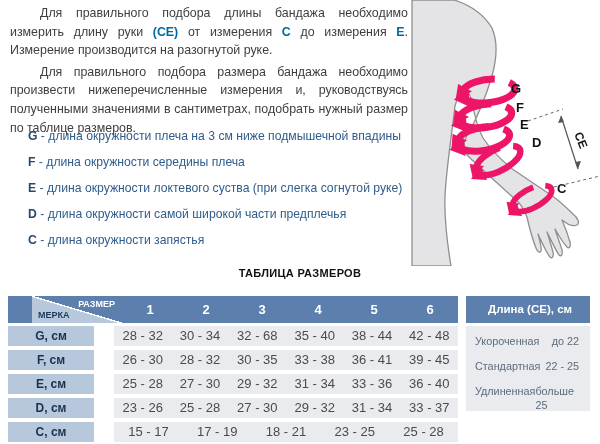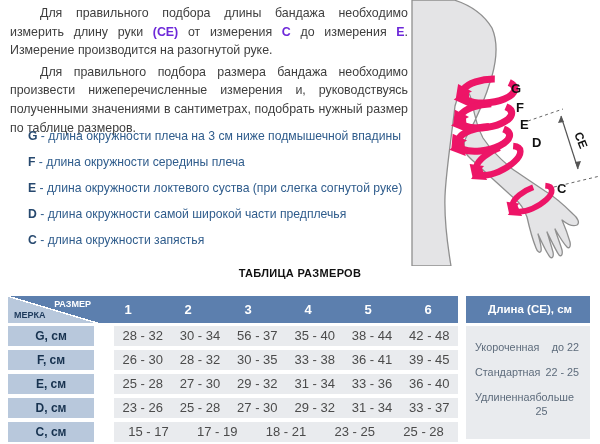--- a/index.html
+++ b/index.html
@@ -3,53 +3,53 @@
 <meta charset="utf-8">
 <style>
   html,body{margin:0;padding:0;background:#fff;}
   #page{position:relative;width:600px;height:444px;background:#ffffff;overflow:hidden;
         font-family:"Liberation Sans", sans-serif;}
 
   
   .intro{position:absolute;left:10px;top:4px;width:398px;}
   .para{margin:0 0 3px 0;font-size:12.4px;line-height:18.6px;color:#3e3e3e;
         text-align:justify;text-indent:30px;}
-  .para b{color:#6d28d9;}
+  .para b{color:#0369a1;}
 
   .m-list{position:absolute;left:28px;top:128px;width:400px;}
   .m-item{margin-bottom:10px;font-size:12.2px;line-height:16px;color:#2f5c8c;}
   .m-item b{font-weight:bold;color:#27496f;}
 
   
   .diagram{position:absolute;left:408px;top:0;width:192px;height:266px;}
 
   
   .tbl-title{position:absolute;left:0;top:267px;width:600px;text-align:center;
              font-size:11px;font-weight:bold;color:#111;letter-spacing:.3px;}
 
   
   .main-table{position:absolute;left:8px;top:296px;width:450px;}
   .t-head{display:flex;height:27px;background:#5c7fae;}
   .corner{position:relative;width:90px;height:27px;flex:0 0 90px;
-          background:linear-gradient(to top right,#b8c8dc 48.2%,#ffffff 48.2%,#ffffff 51%,#5c7fae 51%);}
+          background:linear-gradient(to top right,#b8c8dc 48.2%,#ffffff 48.2%,#ffffff 51%,#5c7fae 51%);margin-left:24px;}
   .corner-top{position:absolute;top:3px;right:7px;font-size:9px;font-weight:bold;color:#fff;}
   .corner-bottom{position:absolute;bottom:3px;left:6px;font-size:9px;font-weight:bold;color:#1d3a5c;}
   .h-cell{flex:1;line-height:27px;text-align:center;color:#fff;font-weight:bold;font-size:13px;}
   .t-body{margin-top:3px;}
   .t-row{display:flex;height:20px;margin-bottom:4px;}
   .l-cell{flex:0 0 86px;width:86px;margin-right:20px;background:#b8c8dc;text-align:center;
           line-height:20px;font-size:12px;font-weight:bold;color:#17324f;}
   .v-wrap{flex:1;display:flex;background:#e9ebee;}
   .v-cell{flex:1;text-align:center;line-height:20px;font-size:13px;color:#4b4b4b;}
 
   
   .len-table{position:absolute;left:466px;top:296px;width:124px;}
   .len-head{height:27px;line-height:27px;background:#5c7fae;color:#fff;font-weight:bold;
             font-size:11.5px;padding-left:22px;}
-  .len-body{margin-top:3px;height:113px;background:#e9ebee;padding-top:14px;box-sizing:border-box;}
+  .len-body{margin-top:3px;height:85px;background:#e9ebee;padding-top:8px;box-sizing:border-box;}
   .len-row{display:flex;justify-content:space-between;padding:0 11px 0 9px;
            margin-bottom:11px;font-size:10.8px;color:#5d6b7b;line-height:14px;}
 </style>
 </head>
 <body>
 
 <div id="page">
 
   <div class="intro">
       <p class="para"><span>Для правильного подбора длины бандажа необходимо измерить длину руки </span><b>(CE)</b><span> от измерения </span><b>C</b><span> до измерения </span><b>E</b><span>.   Измерение производится на разогнутой руке.</span></p>
@@ -123,21 +123,21 @@
         <div class="h-cell">4</div>
         <div class="h-cell">5</div>
         <div class="h-cell">6</div>
       </div>
     <div class="t-body">
         <div class="t-row">
           <div class="l-cell">G, см</div>
           <div class="v-wrap">
             <div class="v-cell">28 - 32</div>
             <div class="v-cell">30 - 34</div>
-            <div class="v-cell">56 - 37</div>
+            <div class="v-cell">32 - 68</div>
             <div class="v-cell">35 - 40</div>
             <div class="v-cell">38 - 44</div>
             <div class="v-cell">42 - 48</div>
           </div>
         </div>
         <div class="t-row">
           <div class="l-cell">F, см</div>
           <div class="v-wrap">
             <div class="v-cell">26 - 30</div>
             <div class="v-cell">28 - 32</div>

